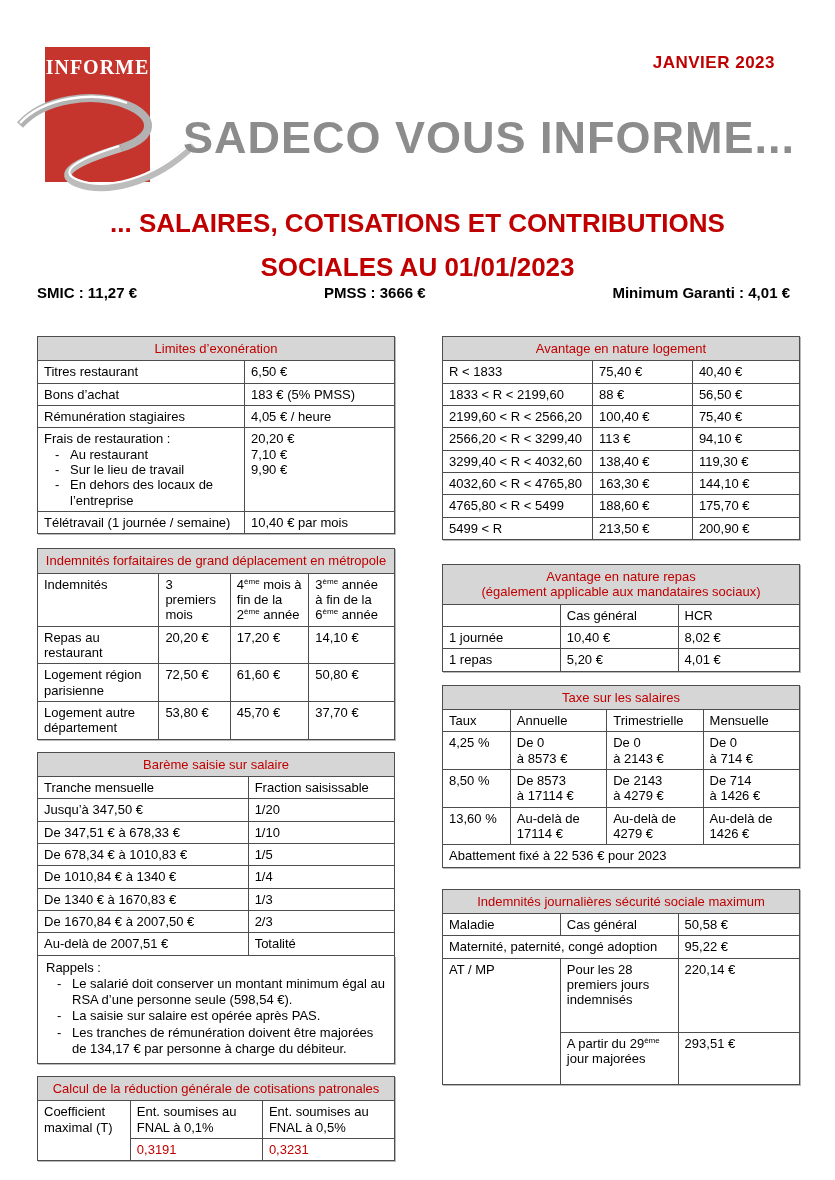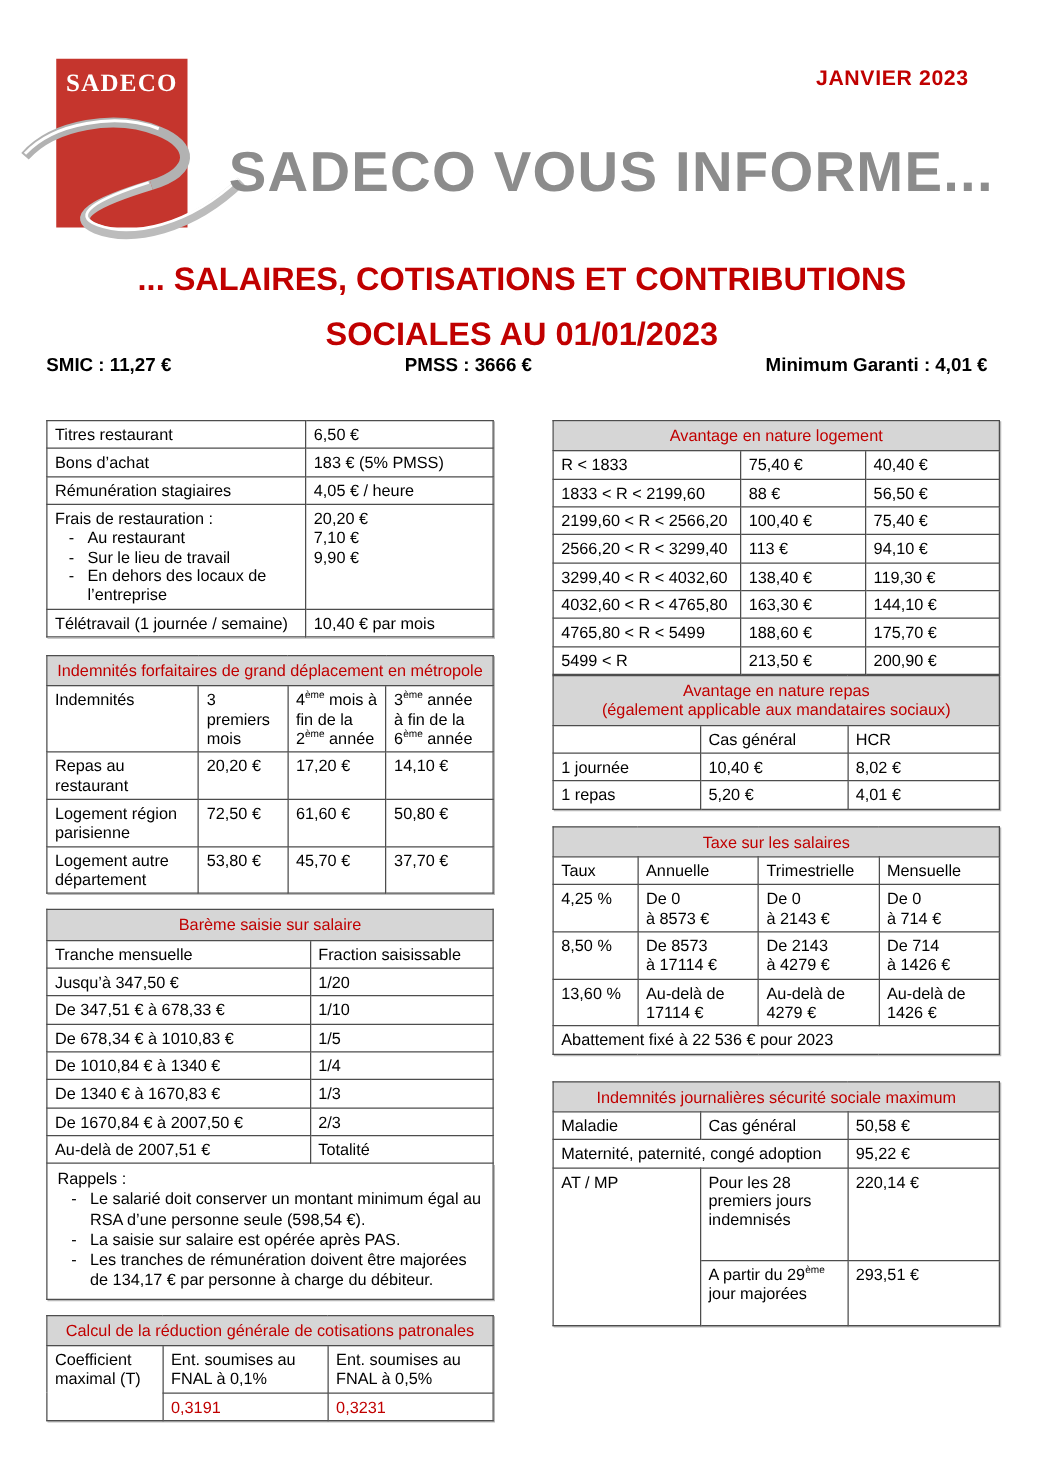--- a/index.html
+++ b/index.html
@@ -38,31 +38,31 @@
   .tbl .ttl{background:var(--thead-bg);color:var(--accent);text-align:center;padding:4px 6px;}
   .c{text-align:center;}
   .vmid{vertical-align:middle;}
   .red{color:var(--accent);}
   .pre{white-space:pre-line;}
   sup{font-size:.62em;line-height:0;}
   ul.dash{list-style:none;padding-left:26px;}
   ul.dash li{position:relative;}
   ul.dash li::before{content:"-";position:absolute;left:-15px;}
   .frais-vals{padding-top:20px;}
-  .mb14{margin-bottom:14px;} .mb12{margin-bottom:12px;} .mb24{} .mb13{margin-bottom:13px;} .mb21{margin-bottom:21px;}
+  .mb14{margin-bottom:14px;} .mb12{margin-bottom:12px;} .mb24{margin-bottom:24px;} .mb13{margin-bottom:13px;} .mb21{margin-bottom:21px;}
   .rappels{border:1px solid var(--border);border-top:none;padding:4px 8px 6px 8px;font-size:13px;line-height:1.25;
     box-shadow:1px 1px 0 #b9b9b9;}
 </style>
 </head>
 <body>
 
 <div class="page">
 
   <div class="logo-box">
-    <div class="logo-text">SADECO</div>
+    <div class="logo-text">INFORME</div>
   </div>
   <svg class="swirl" viewBox="0 0 185 112">
     <path d="M 5,40 C 28,14 78,6 112,20 C 140,31 142,52 106,63" fill="none" stroke="#b2b2b2" stroke-width="8"></path>
     <path d="M 106,63 C 60,77 40,89 62,98 C 90,109 138,99 178,60" fill="none" stroke="#bcbcbc" stroke-width="8"></path>
     <path d="M 5,38 C 28,13 78,5 112,18" fill="none" stroke="#ffffff" stroke-width="2.4"></path>
     <path d="M 104,61 C 60,75 42,87 63,95 C 90,105 136,96 176,58" fill="none" stroke="#ffffff" stroke-width="2.2"></path>
   </svg>
   <div class="date">JANVIER 2023</div>
   <div class="banner">SADECO VOUS INFORME...</div>
   <div class="doc-title1">... SALAIRES, COTISATIONS ET CONTRIBUTIONS</div>
@@ -74,20 +74,23 @@
   </div>
 
   <div class="col col-left">
 
     <table class="tbl mb14">
       <colgroup>
           <col style="width:58%">
           <col style="width:42%">
         </colgroup>
       <tbody>
+          <tr>
+            <td class="ttl" colspan="2">Limites d’exonération</td>
+          </tr>
       <tr>
         <td>Titres restaurant</td>
         <td>6,50 €</td>
           </tr>
       <tr>
         <td>Bons d’achat</td>
         <td>183 € (5% PMSS)</td>
           </tr>
       <tr>
         <td>Rémunération stagiaires</td>

